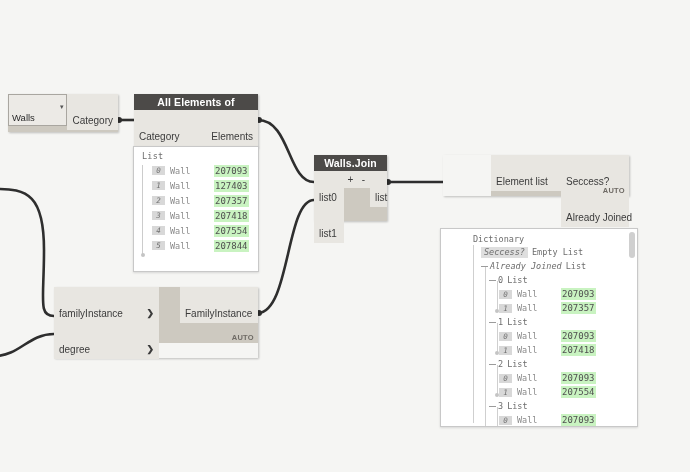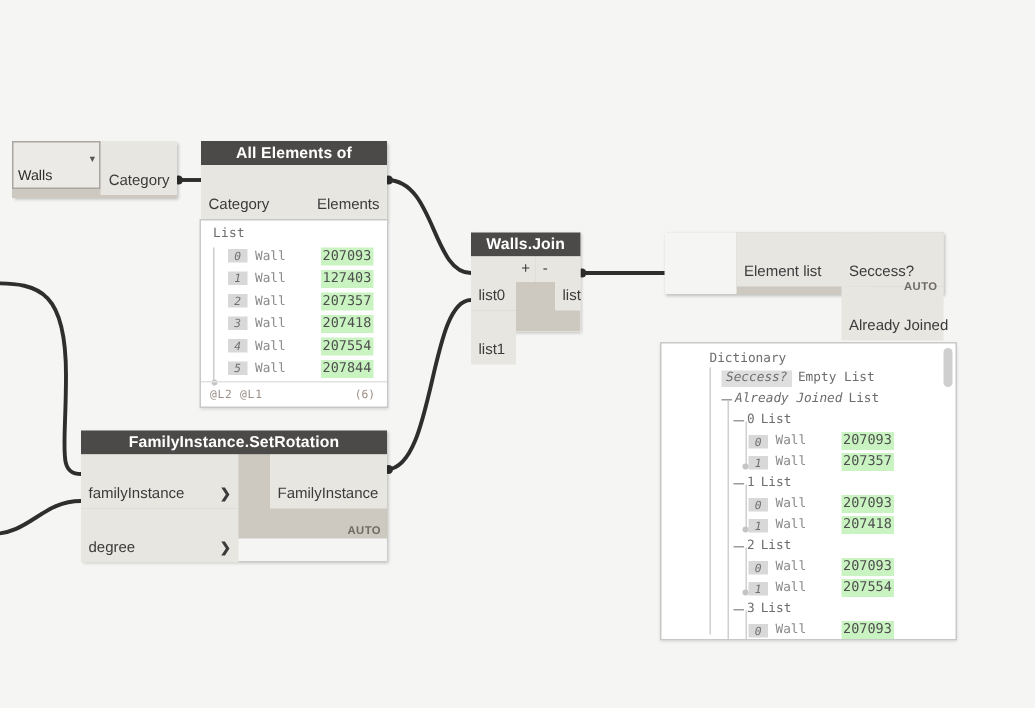--- a/index.html
+++ b/index.html
@@ -210,24 +210,20 @@
         <span class="idx">4</span>
         <span class="typ">Wall</span>
         <span class="val">207554</span>
       </div>
       <div class="pv-row" style="padding-left:10px;">
         <span class="idx">5</span>
         <span class="typ">Wall</span>
         <span class="val">207844</span>
       </div>
     </div>
-    <div class="pv-foot">
-      <span class="lv">@L2 @L1</span>
-      <span class="cnt">(6)</span>
-    </div>
   </div>
 
   <div class="node" id="node-listjoin">
     <div class="hdr">Walls.Join</div>
     <div class="body">
       <div class="ljrow">
         <div class="port lj-in">list0</div>
         <div class="port lj-pm">+</div>
         <div class="port lj-pm">-</div>
         <div class="port lj-out">list</div>
@@ -338,21 +334,20 @@
         </div>
 
       </div>
       <div class="scrollbar">
         <div class="scroll-thumb"></div>
       </div>
     </div>
   </div>
 
   <div class="node" id="node-setrot">
-    <div class="hdr">FamilyInstance.SetRotation</div>
     <div class="body">
       <div class="port sr-in">
         <span>familyInstance</span>
         <span class="chev">❯</span>
       </div>
       <div class="port sr-in">
         <span>degree</span>
         <span class="chev">❯</span>
       </div>
       <div class="port sr-out">FamilyInstance</div>

